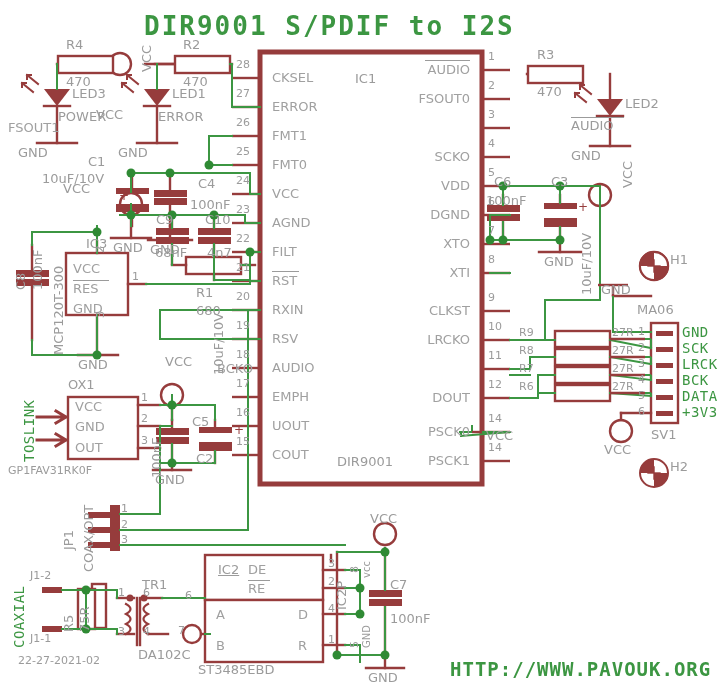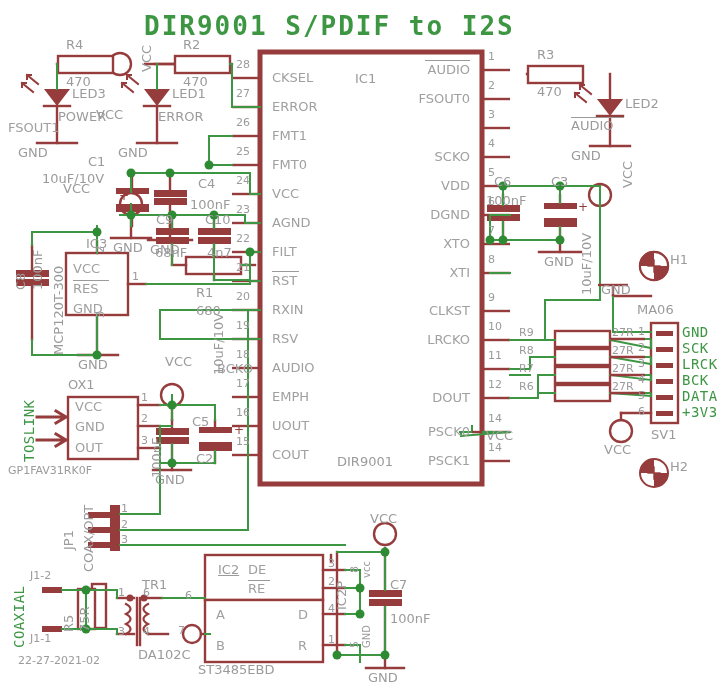--- a/index.html
+++ b/index.html
@@ -411,20 +411,21 @@
       <circle cx="337" cy="655" r="4.5"></circle>
       <circle cx="360" cy="588" r="4.5"></circle>
       <circle cx="360" cy="614" r="4.5"></circle>
       <circle cx="86" cy="590" r="4.5"></circle>
       <circle cx="86" cy="629" r="4.5"></circle>
       <circle cx="600" cy="300" r="0"></circle>
     </g>
   </svg>
 
   <div class="title" style="left:144px;top:5px;margin-top:8px;">DIR9001 S/PDIF to I2S</div>
+  <div class="url" style="left:450px;top:660px;">HTTP://WWW.PAVOUK.ORG</div>
   <div class="lbl sm" style="left:18px;top:655px;">22-27-2021-02</div>
 
   <div class="lbl" style="left:66px;top:38px;">R4</div>
   <div class="lbl" style="left:66px;top:75px;">470</div>
 
   <div class="lbl" style="left:183px;top:38px;">R2</div>
   <div class="lbl" style="left:183px;top:75px;">470</div>
 
   <div class="lbl" style="left:537px;top:48px;">R3</div>
   <div class="lbl" style="left:537px;top:85px;">470</div>

